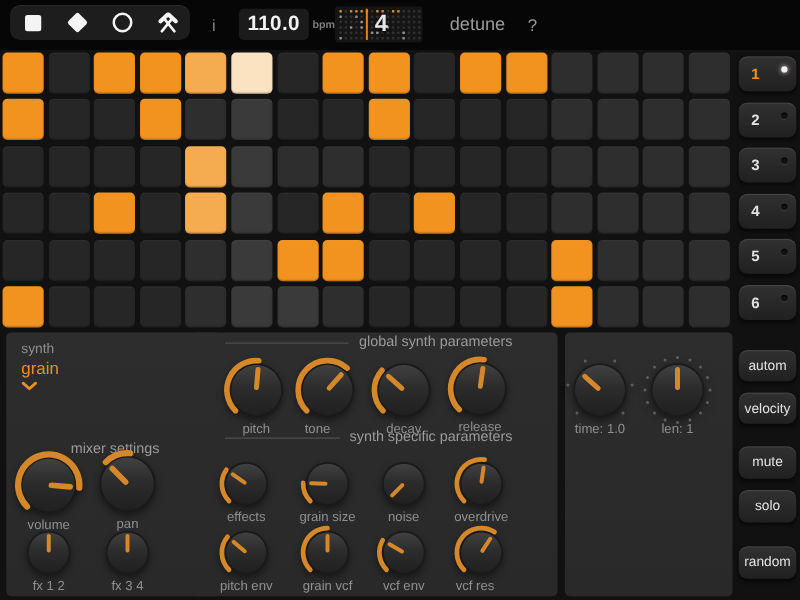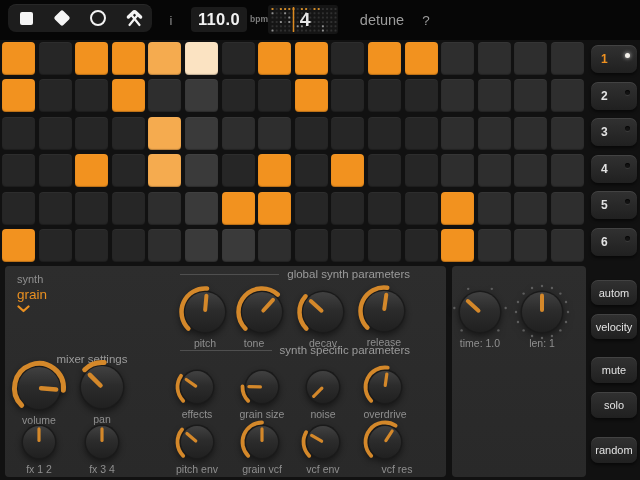--- a/index.html
+++ b/index.html
@@ -550,21 +550,21 @@
             <stop offset="0" stop-color="#414141"></stop>
             <stop offset="0.45" stop-color="#2c2c2c"></stop>
             <stop offset="1" stop-color="#202020"></stop>
           </linearGradient>
         </defs>
         <circle cx="26" cy="26" r="17.5" fill="#1a1a1a"></circle>
         <circle cx="26" cy="26" r="16" fill="url(#kg15)"></circle>
         <path d="M 12.211417766862322 39.788582233137674 A 19.5 19.5 0 0 1 36.62046118279303 9.645923925064231" fill="none" stroke="#d4882a" stroke-width="3.8" stroke-linecap="round"></path>
         <line x1="26.871422456024042" y1="24.658127091287323" x2="33.145664139397155" y2="14.996642148556036" stroke="#d4882a" stroke-width="3.2" stroke-linecap="round"></line>
       </svg>
-      <div class="klabel" style="left: 203px; top: 197px;">vcf res</div>
+      <div class="klabel" style="left: 186px; top: 197px;">vcf res</div>
     </div>
 
   <div id="panel-seq" class="abs panel" style="left:452px;width:134px;">
   <svg width="60" height="60" class="knob" style="left: -2px; top: 16px;">
         <defs>
           <linearGradient id="kg16" x1="0" y1="0" x2="0" y2="1">
             <stop offset="0" stop-color="#414141"></stop>
             <stop offset="0.45" stop-color="#2c2c2c"></stop>
             <stop offset="1" stop-color="#202020"></stop>
           </linearGradient>

